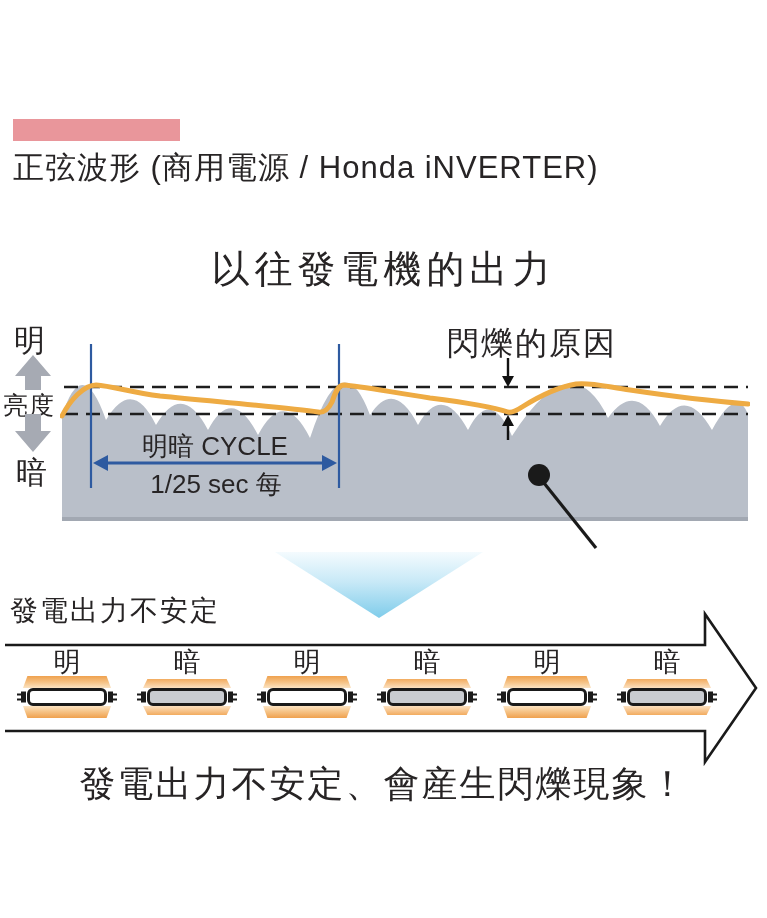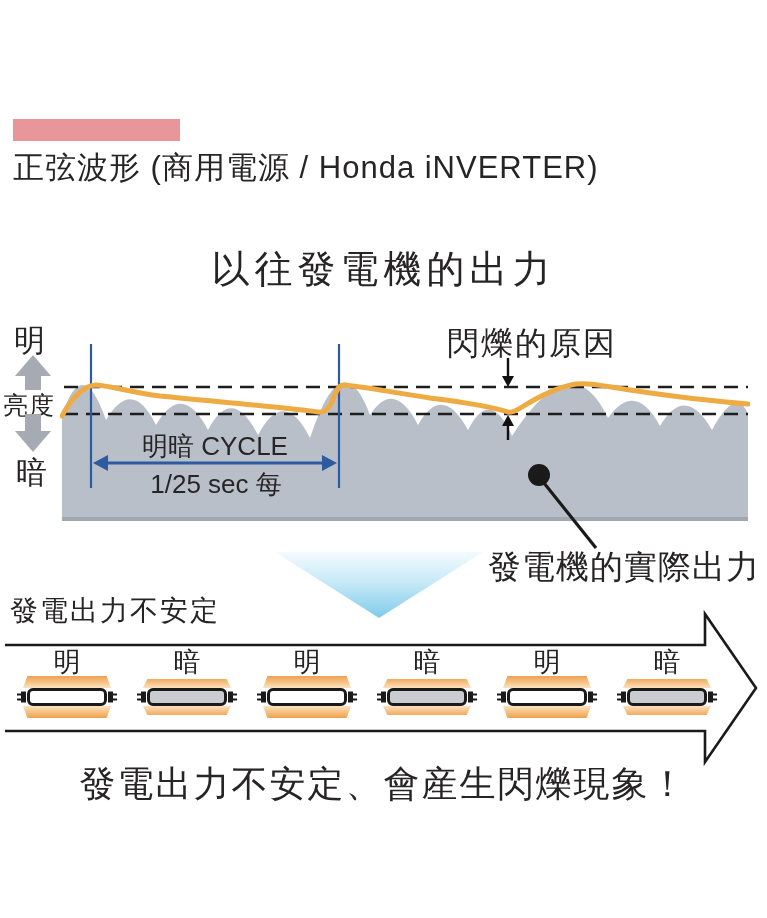--- a/index.html
+++ b/index.html
@@ -102,21 +102,20 @@
 
     <line x1="448" y1="28" x2="448" y2="50" stroke="#111" stroke-width="2.4"></line>
     <polygon points="448,57 442,46 454,46" fill="#111"></polygon>
     <polygon points="448,85 442,96 454,96" fill="#111"></polygon>
     <line x1="448" y1="94" x2="448" y2="110" stroke="#111" stroke-width="2.4"></line>
 
     <circle cx="479" cy="145" r="11" fill="#1a1a1a"></circle>
     <line x1="484" y1="153" x2="536" y2="218" stroke="#1a1a1a" stroke-width="3.2"></line>
   </svg>
 
-  <div class="actual-output-label">發電機的實際出力</div>
 
   <div class="transition-triangle"></div>
 
   <div class="lamp-section-title">發電出力不安定</div>
 
   <svg class="timeline-arrow-svg" viewBox="0 0 767 170">
     <path d="M5,40 L705,40 L705,9 L756,83 L705,157 L705,126 L5,126" fill="#ffffff" stroke="#1a1a1a" stroke-width="2.6"></path>
   </svg>
 
   <div class="lamp bright" style="left:19px">

